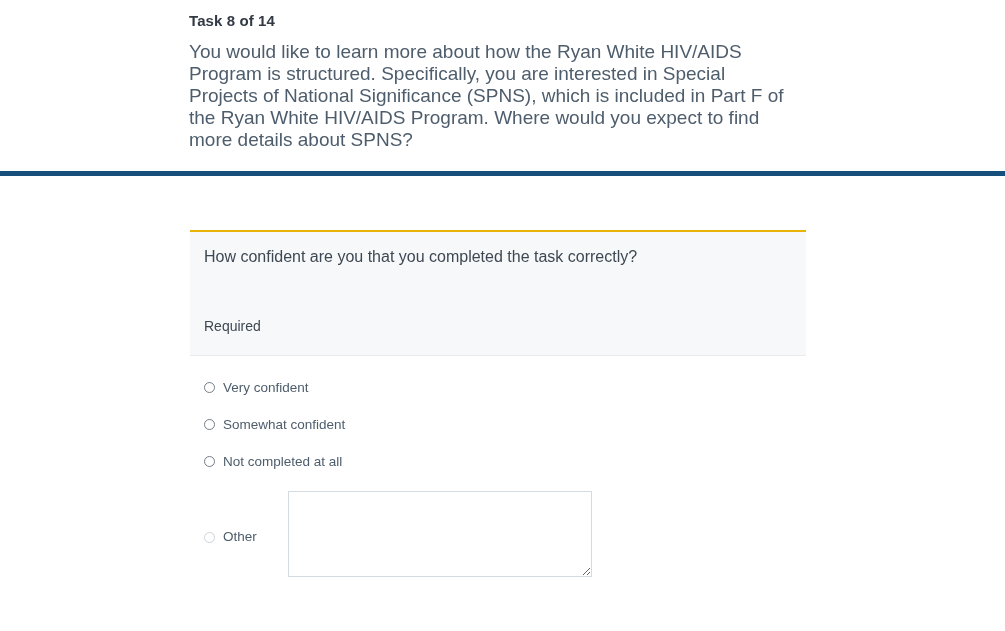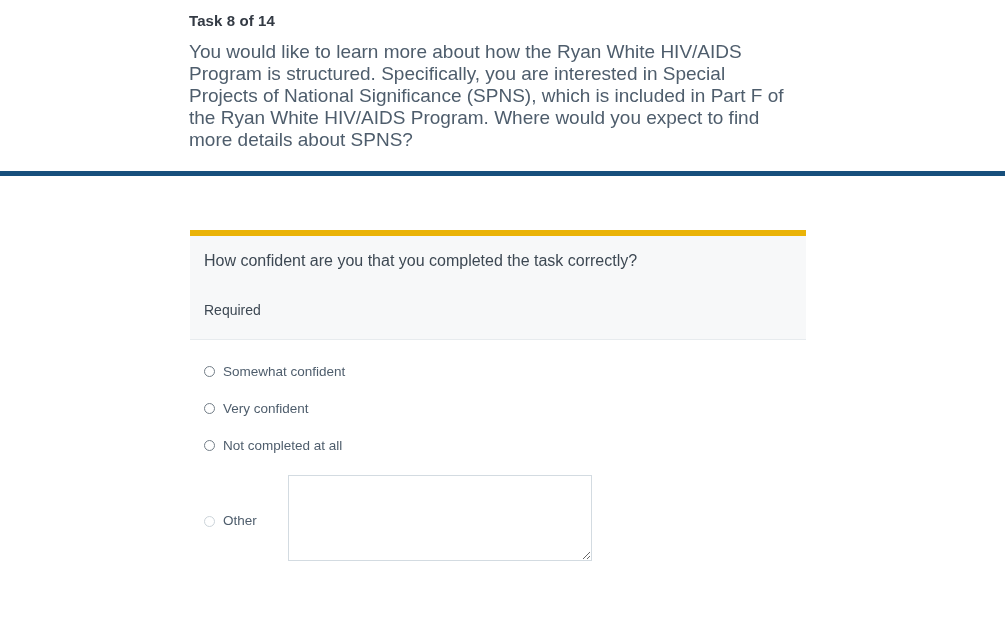--- a/index.html
+++ b/index.html
@@ -35,30 +35,30 @@
     background: #174f7c;
   }
 
   
   .main { padding-left: 190px; }
 
   .question-box {
     margin-top: 54px;
     width: 616px;
     background: #f7f8f9;
-    border-top: 6px solid #eab308;
+    border-top: 2px solid #eab308;
     border-bottom: 1px solid #e7ebee;
     padding: 16px 14px 21px 14px;
   }
   .question-prompt {
     font-size: 16px;
     color: #3d4853;
   }
   .required-label {
-    margin-top: 32px;
+    margin-top: 52px;
     font-size: 14px;
     color: #3d4853;
   }
 
   
   .options { margin-top: 24px; }
   .option-row {
     display: flex;
     align-items: center;
     margin-bottom: 22px;
@@ -134,26 +134,26 @@
 
     <section class="question-box">
       <div class="question-prompt">How confident are you that you completed the task correctly?</div>
       <div class="required-label">Required</div>
     </section>
 
     <div class="options">
 
       <label class="option-row">
         <span class="radio"></span>
-        <span class="option-label">Somewhat confident</span>
+        <span class="option-label">Very confident</span>
       </label>
 
       <label class="option-row">
         <span class="radio"></span>
-        <span class="option-label">Very confident</span>
+        <span class="option-label">Somewhat confident</span>
       </label>
 
       <label class="option-row">
         <span class="radio"></span>
         <span class="option-label">Not completed at all</span>
       </label>
 
       <div class="option-row other">
         <span class="radio light"></span>
         <span class="option-label">Other</span>

